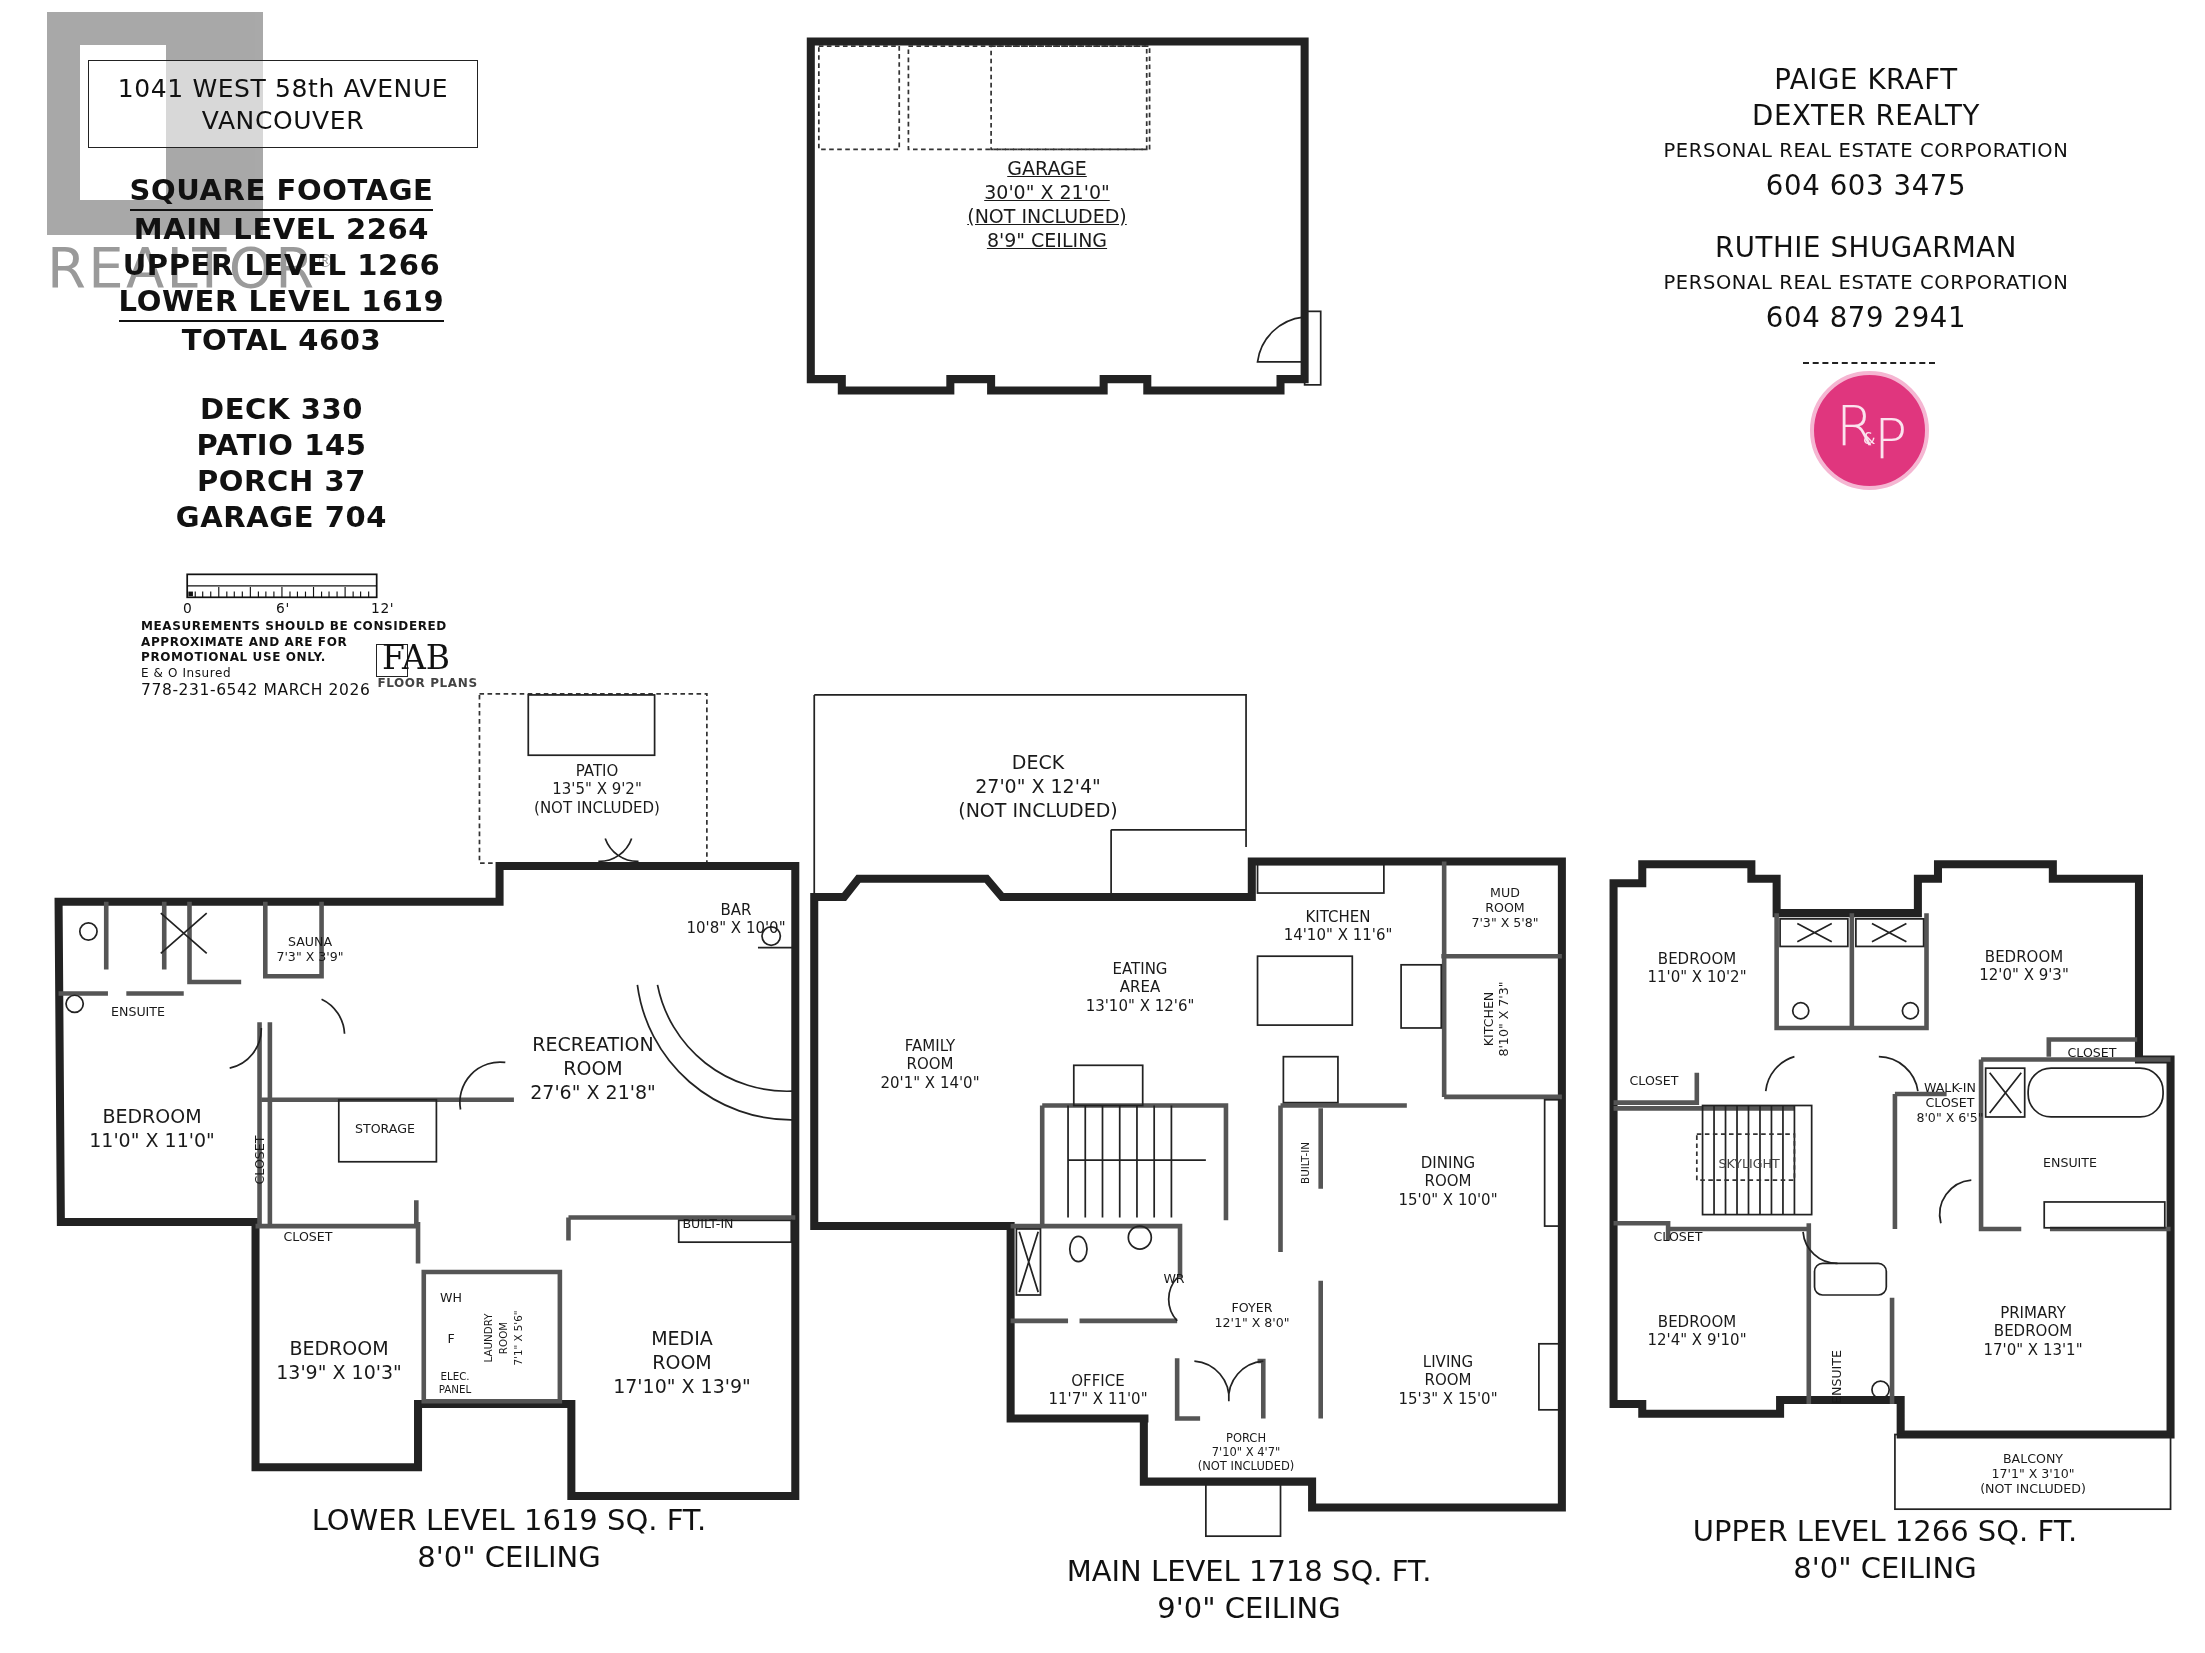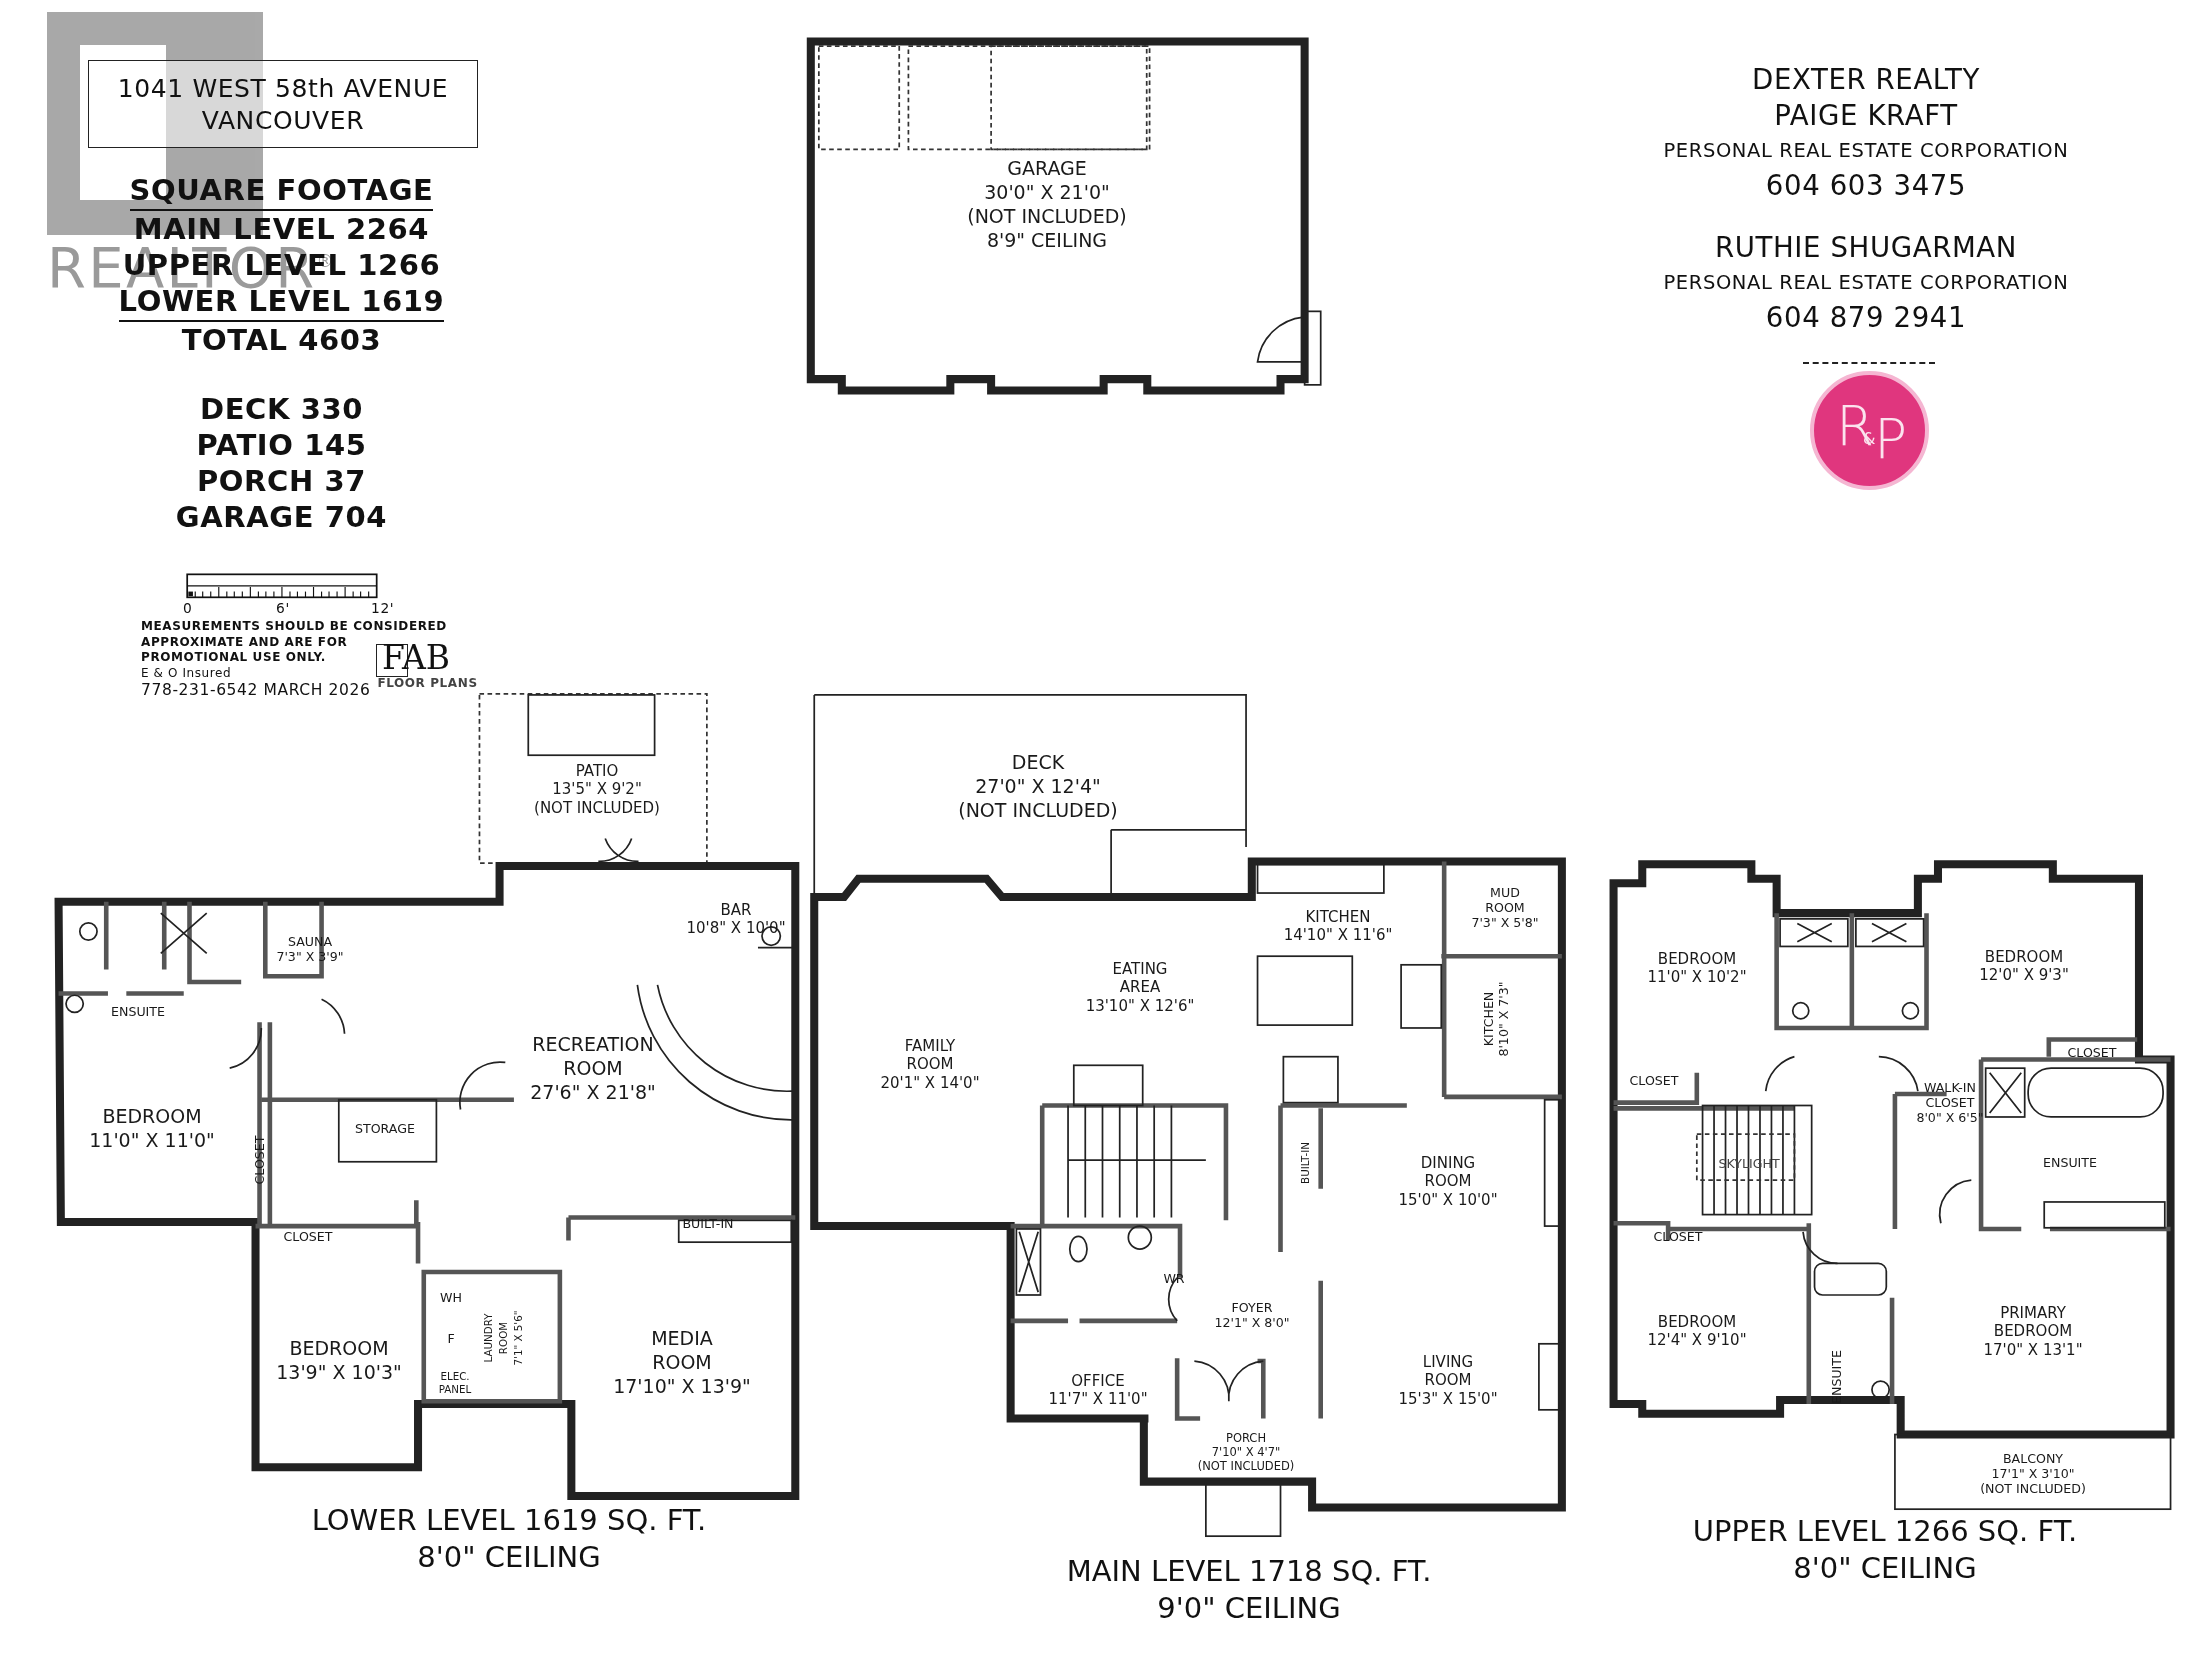--- a/index.html
+++ b/index.html
@@ -92,22 +92,22 @@
   <div style="font-size:15.5px;line-height:19.5px;font-weight:normal">778-231-6542  MARCH 2026</div>
 </div>
 
 <div class="abs" style="left:374px; top:639px;">
   <div style="position:absolute; left:2.3px; top:4.6px; width:30px; height:31px; border:1.1px solid #222;"></div>
   <div style="font-family:'DejaVu Serif', serif; font-size:33px; line-height:37px; color:#111; position:relative; left:8px;">FAB</div>
   <div style="font-family:'DejaVu Sans', sans-serif; font-size:12px; font-weight:bold; color:#444; letter-spacing:0.6px; margin-left:3.4px;">FLOOR PLANS</div>
 </div>
 
 <div class="abs center t" style="left:1619px; top:62px; width:494px;">
+  <div style="font-size:27.6px; line-height:36px;">PAIGE KRAFT</div>
   <div style="font-size:27.6px; line-height:36px;">DEXTER REALTY</div>
-  <div style="font-size:27.6px; line-height:36px;">PAIGE KRAFT</div>
   <div style="font-size:19.5px; line-height:34px;">PERSONAL REAL ESTATE CORPORATION</div>
   <div style="font-size:27.6px; line-height:36px;">604 603 3475</div>
   <div style="height:26.4px;"></div>
   <div style="font-size:27.6px; line-height:36px;">RUTHIE SHUGARMAN</div>
   <div style="font-size:19.5px; line-height:34px;">PERSONAL REAL ESTATE CORPORATION</div>
   <div style="font-size:27.6px; line-height:36px;">604 879 2941</div>
 </div>
 <div class="abs" style="left:1803px; top:362px; width:132px; height:2.3px; border-top:2.3px dashed #222;"></div>
 <div class="rp-logo">
   <span style="left:22px; top:23px; font-size:55px; line-height:57px; font-weight:lighter;">R</span>
@@ -224,21 +224,21 @@
 
     <rect x="3300" y="2498" width="480" height="130" class="thin"></rect>
 
     <path class="door" d="M3125 1840 A 70 70 0 0 0 3075 1900"></path>
     <path class="door" d="M3272 1840 A 70 70 0 0 1 3340 1900"></path>
     <path class="door" d="M3433 2055 A 60 60 0 0 0 3380 2130"></path>
     <path class="door" d="M3140 2145 A 60 60 0 0 0 3200 2200"></path>
   </g>
 </svg>
 
-<div class="room" style="left:1047px; top:204px;">
+<div class="room" style="left:1047px; top:204px;text-decoration:underline;">
   <div>GARAGE</div>
   <div>30'0" X 21'0"</div>
   <div>(NOT INCLUDED)</div>
   <div>8'9" CEILING</div>
 </div>
 
 <div class="room sm" style="left:597px; top:790px;">
   <div>PATIO</div>
   <div>13'5" X 9'2"</div>
   <div>(NOT INCLUDED)</div>

